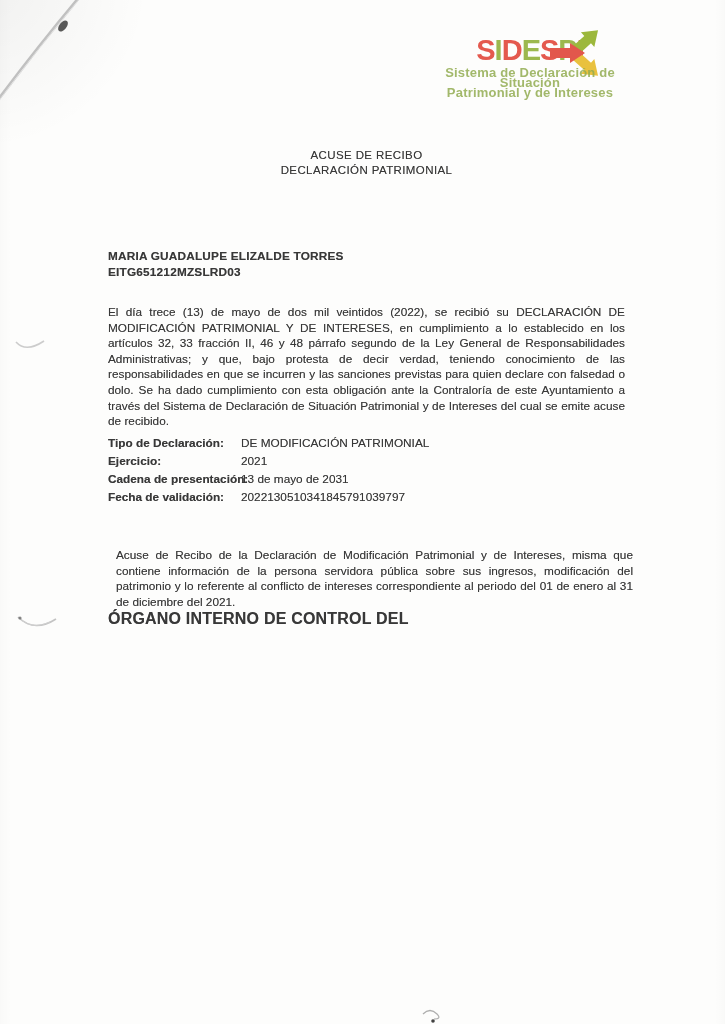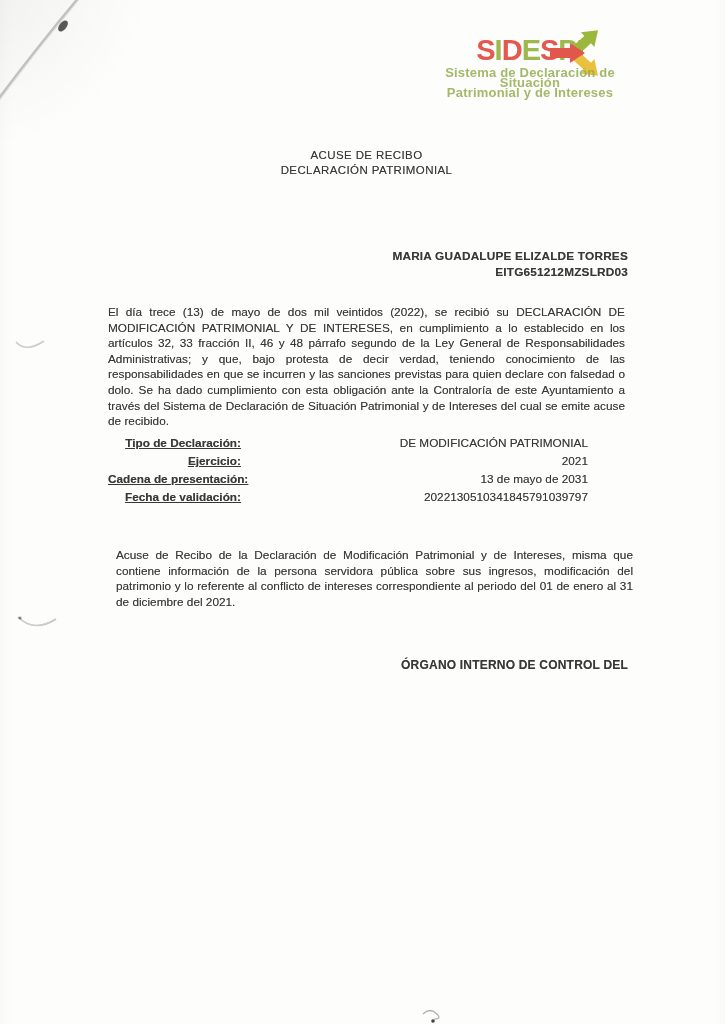--- a/index.html
+++ b/index.html
@@ -16,21 +16,20 @@
   .page::before{
     content:"";position:absolute;inset:0;pointer-events:none;
     background:
       radial-gradient(circle at -20px -20px, rgba(0,0,0,0.05), transparent 170px),
       linear-gradient(to right, rgba(0,0,0,0.015), transparent 12px),
       linear-gradient(to left, rgba(0,0,0,0.015), transparent 10px);
   }
   .scan-text{
     color:#383838;
     text-shadow:0 0 0.6px rgba(70,70,70,0.55);
-    text-align:right;
   }
   
   .logo{position:absolute;left:440px;top:26px;width:180px;text-align:center;}
   .logo-word{
     font-size:29px;font-weight:bold;letter-spacing:-1px;line-height:32px;
     display:inline-block;vertical-align:top;margin-top:8px;
     text-shadow:0 0 1px rgba(255,255,255,0.4);
   }
   .logo-arrows{position:absolute;left:108px;top:-2px;width:64px;height:58px;}
   .logo-tagline{
@@ -49,29 +48,29 @@
   }
   .para1{
     position:absolute;left:108px;top:290px;width:517px;
     font-size:11.8px;line-height:15.6px;text-align:justify;margin-top:15px;
   }
   .details{
     position:absolute;left:108px;top:434px;width:480px;
     font-size:11.8px;line-height:18px;
   }
   .detail-row{display:grid;grid-template-columns:133px 1fr;}
-  .detail-label{font-weight:bold;white-space:nowrap;text-decoration:underline;}
+  .detail-label{font-weight:bold;white-space:nowrap;}
   .detail-value{white-space:nowrap;}
   .para2{
     position:absolute;left:116px;top:548px;width:517px;
     font-size:11.8px;line-height:15.6px;text-align:justify;
   }
   .footer-line{
-    position:absolute;left:108px;top:658px;width:520px;
-    font-size:12px;font-weight:bold;letter-spacing:0.2px;
+    position:absolute;left:108px;top:610px;width:520px;
+    font-size:16px;font-weight:bold;letter-spacing:0.2px;
   }
   
   .artifact{position:absolute;pointer-events:none;}
   .crease{left:0;top:0;width:120px;height:120px;}
   .crescent1{left:10px;top:330px;width:45px;height:32px;}
   .crescent2{left:12px;top:604px;width:52px;height:36px;}
   .bottom-mark{left:418px;top:1004px;width:34px;height:20px;}
 </style>
 </head>
 <body>

